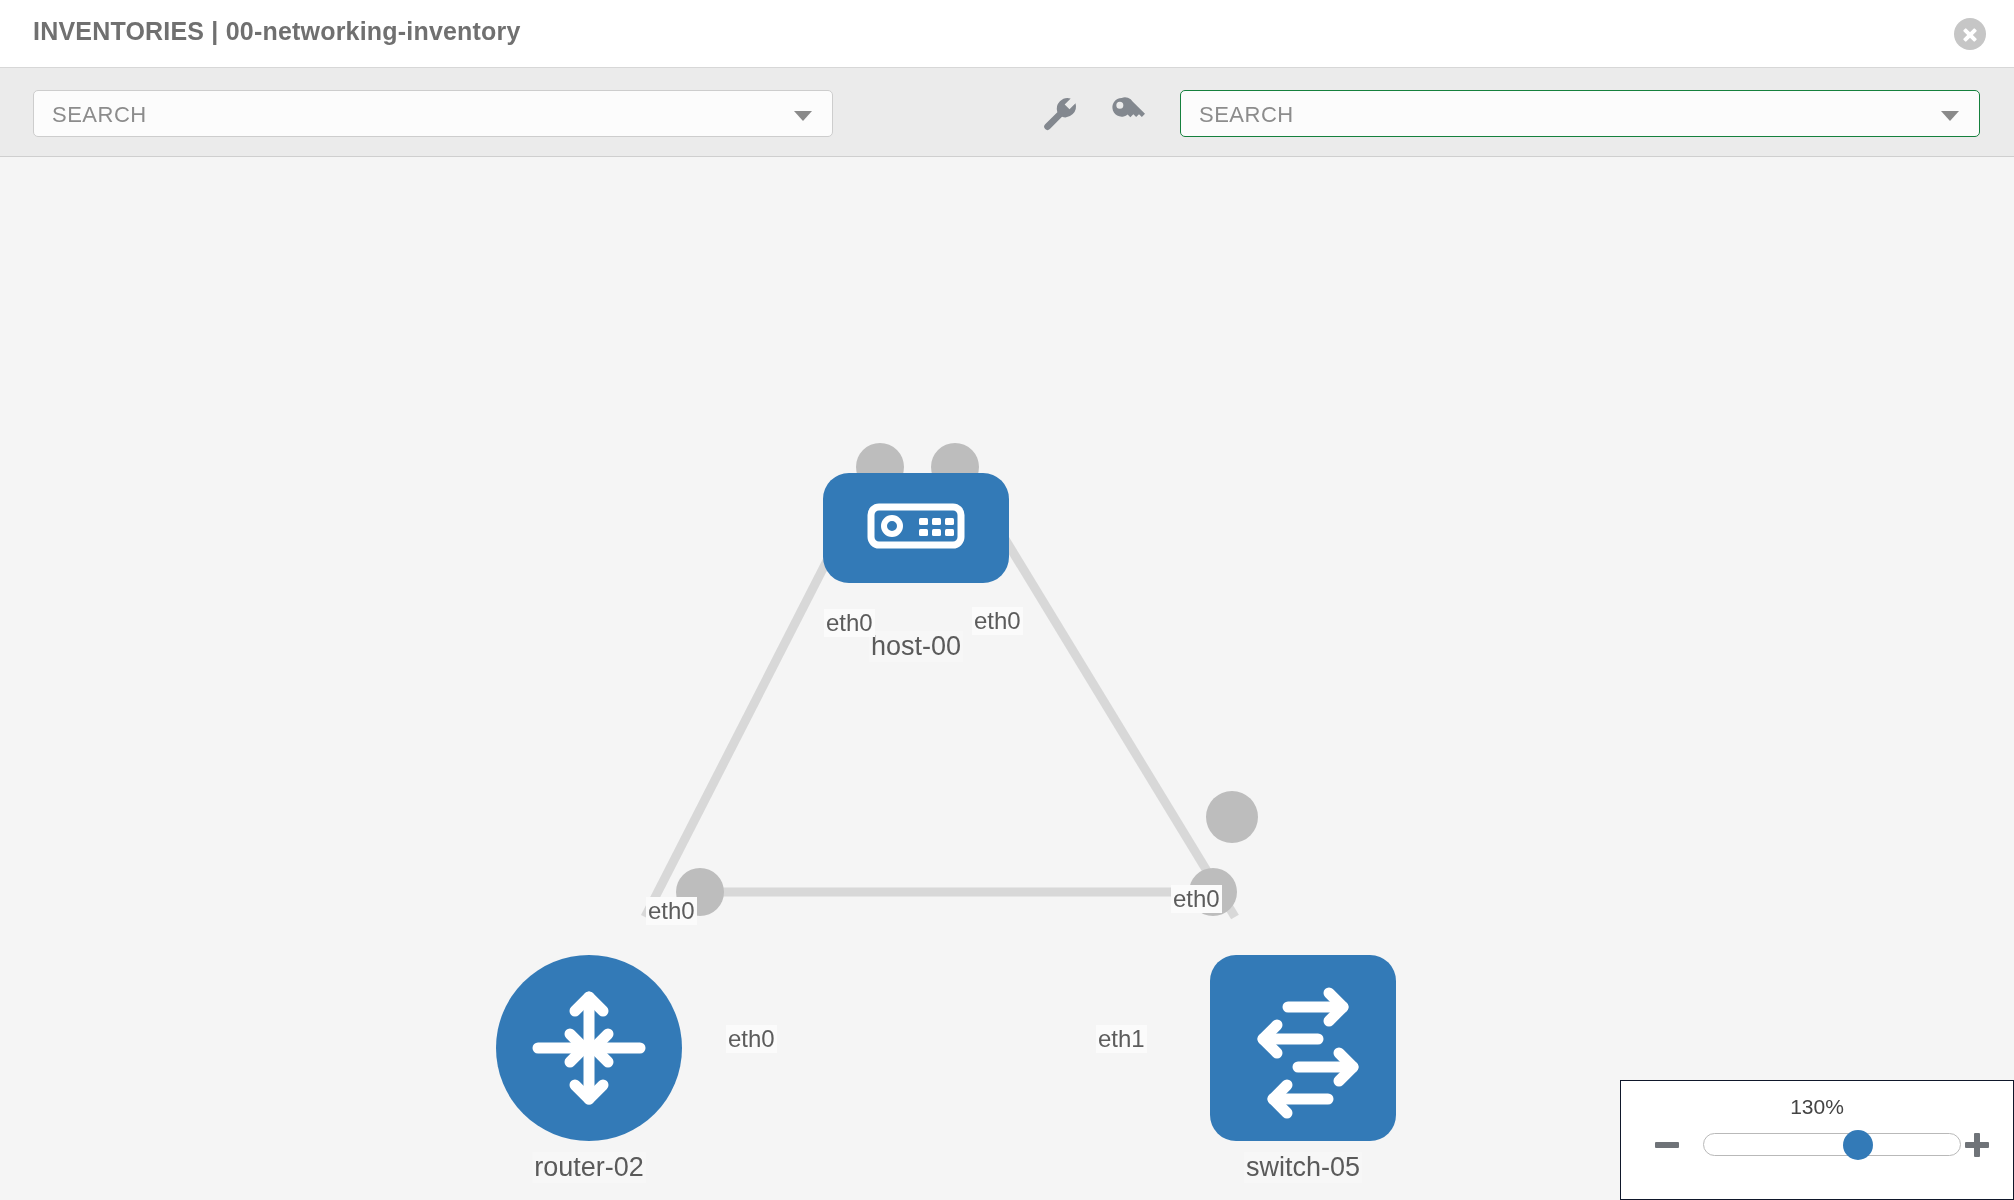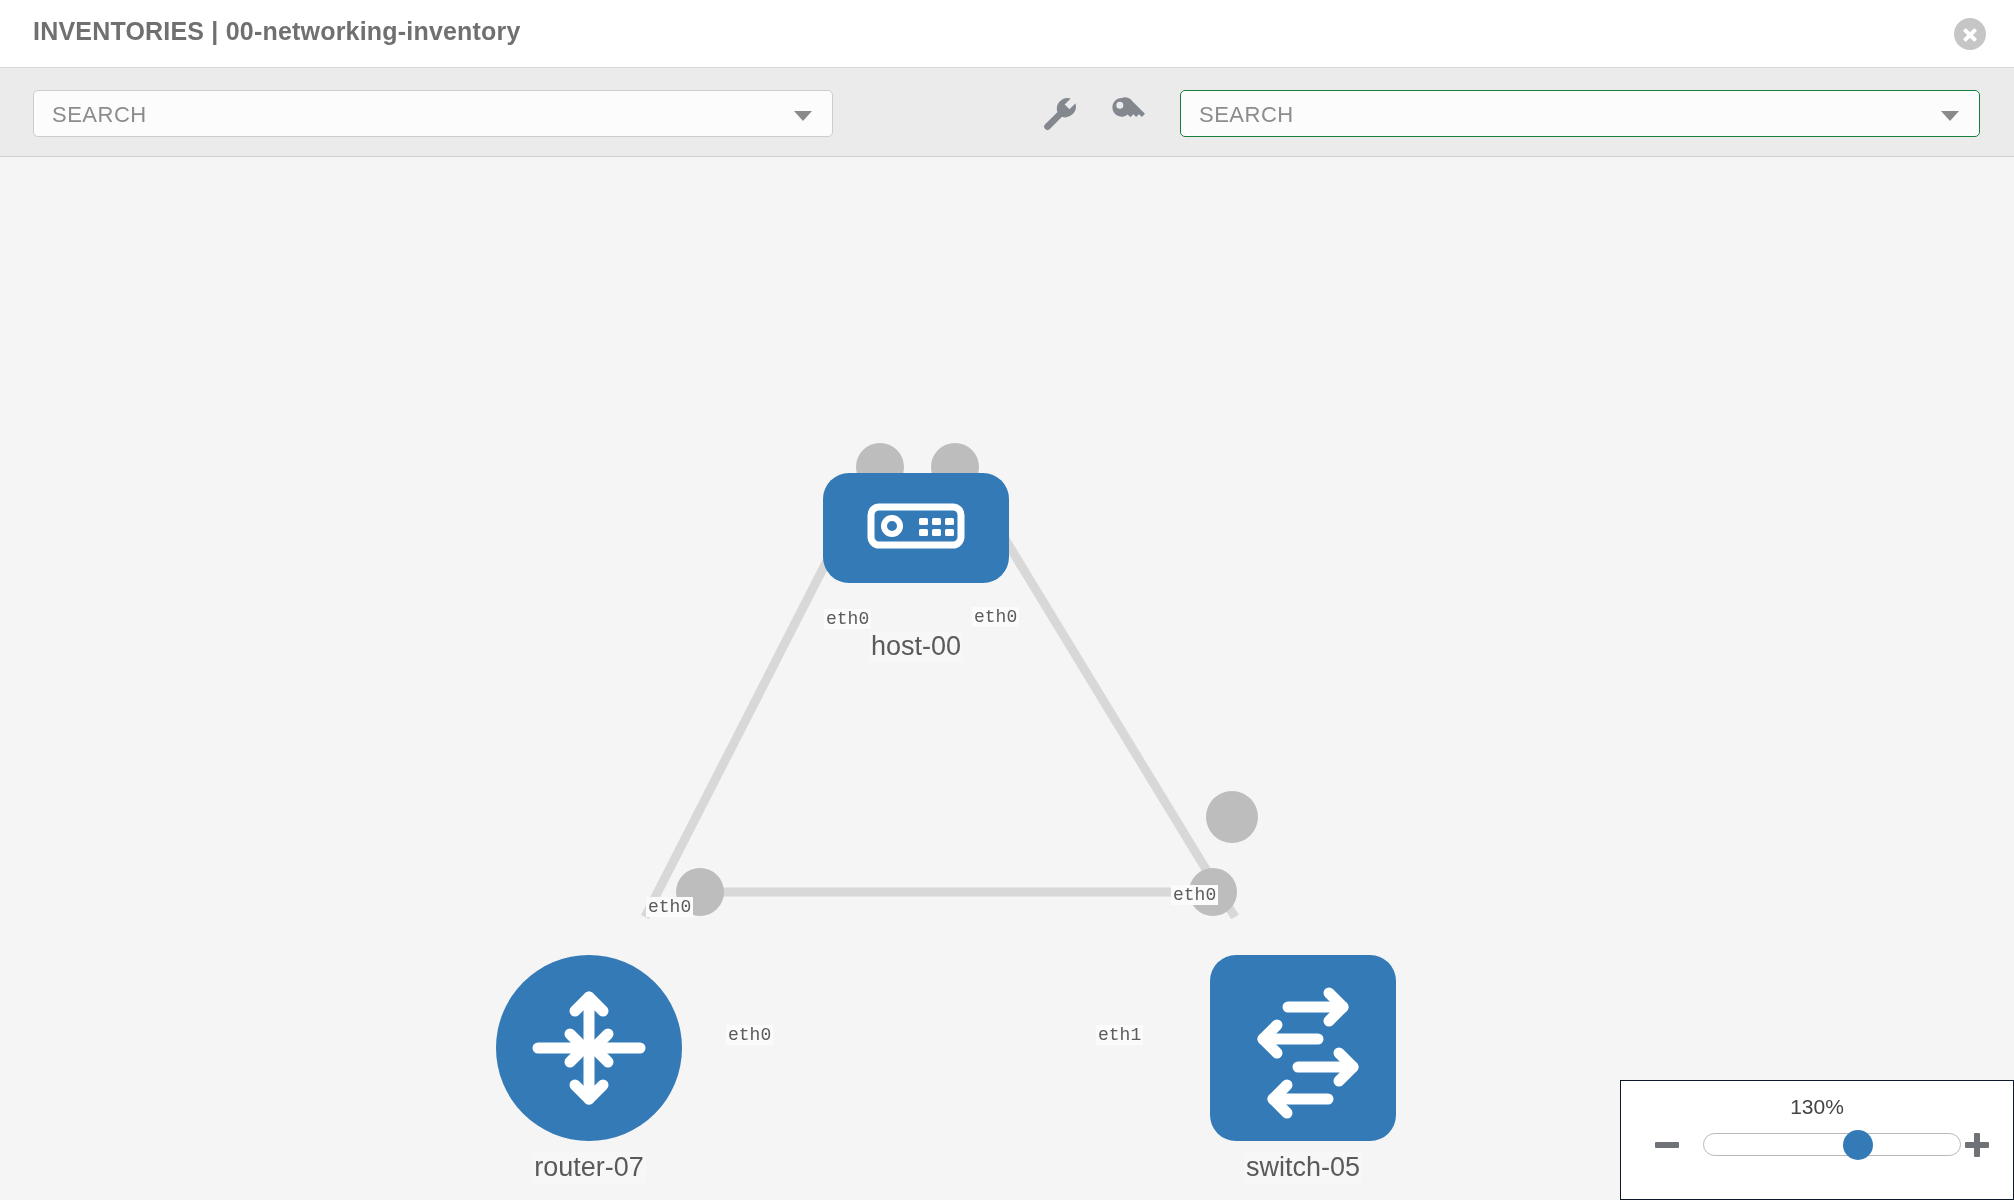--- a/index.html
+++ b/index.html
@@ -114,25 +114,24 @@
   .node-label {
     position: absolute;
     font-size: 27px; color: #5a5a5a;
     background: #f7f7f7;
     white-space: nowrap;
     padding: 0 2px;
     transform: translateX(-50%);
   }
   .edge-label {
     position: absolute;
-    font-size: 18px; color: #5c5c5c;
+    font-size: 24px; color: #5c5c5c;
     background: #fbfbfb;
     white-space: nowrap;
     padding: 0 2px;
-    font-family: Liberation Mono, monospace;
   }
 
   
   .zoom-panel {
     position: absolute; left: 1620px; top: 1080px;
     width: 394px; height: 120px;
     background: #ffffff;
     border: 1px solid #0f172a;
   }
   .zoom-value {
@@ -277,21 +276,21 @@
             <line x1="88" y1="112" x2="143" y2="112"></line>
             <polyline points="129,98 143,112 129,126"></polyline>
             <line x1="118" y1="144" x2="63" y2="144"></line>
             <polyline points="77,130 63,144 77,158"></polyline>
           </g>
         </svg>
       </div>
     </div>
 
     <div class="node-label" style="left:916px; top:430px;margin-top:44px;">host-00</div>
-    <div class="node-label" style="left:589px; top:995px;">router-07</div>
+    <div class="node-label" style="left:589px; top:995px;">router-02</div>
     <div class="node-label" style="left:1303px; top:995px;">switch-05</div>
 
     <div class="edge-label" style="left:824px; top:452px;">eth0</div>
     <div class="edge-label" style="left:972px; top:450px;">eth0</div>
     <div class="edge-label" style="left:646px; top:740px;">eth0</div>
     <div class="edge-label" style="left:1171px; top:728px;">eth0</div>
     <div class="edge-label" style="left:726px; top:868px;">eth0</div>
     <div class="edge-label" style="left:1098px; top:868px;">eth</div>
     <div class="edge-label" style="left:1096px; top:868px;">eth1</div>
   </div>

